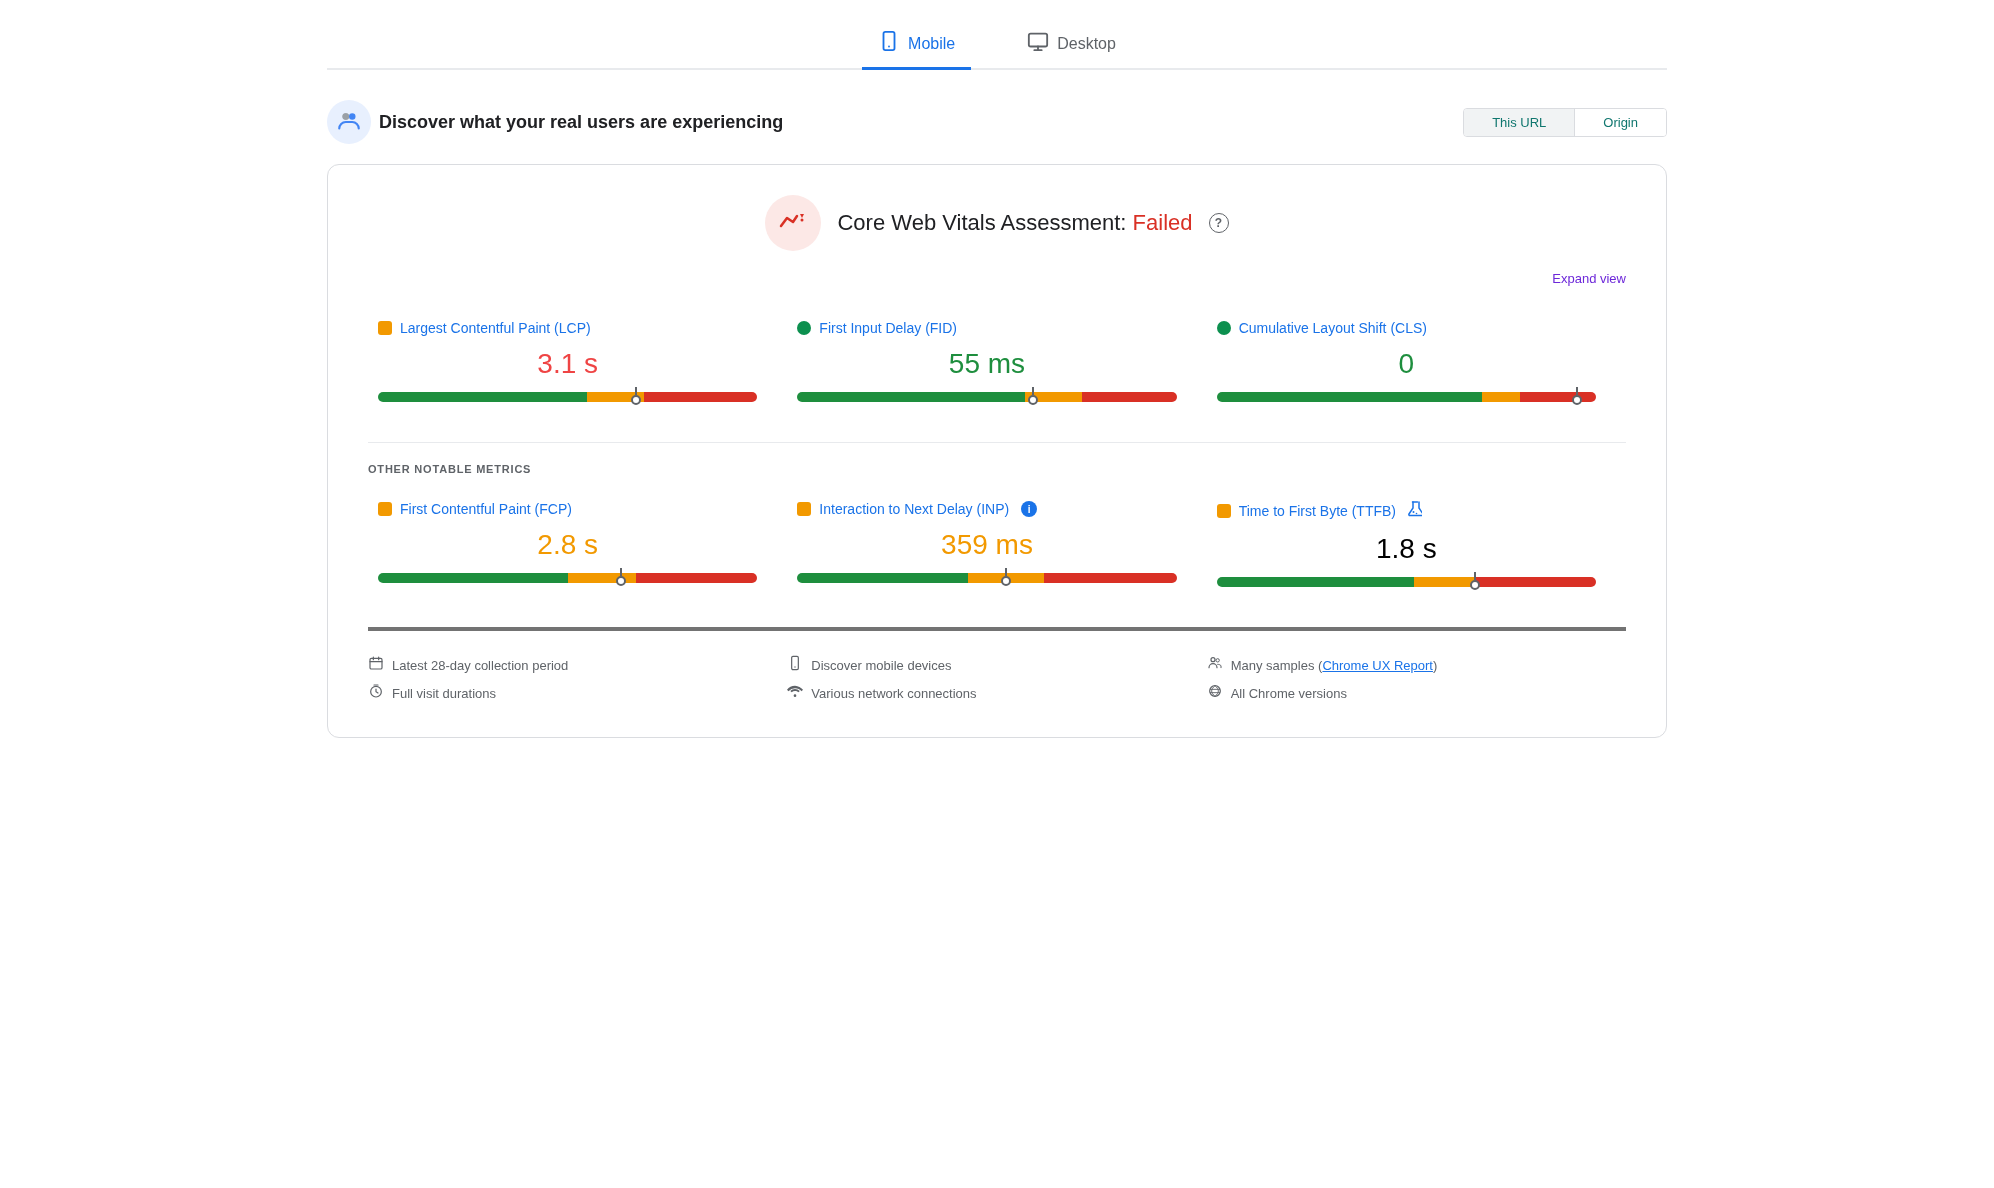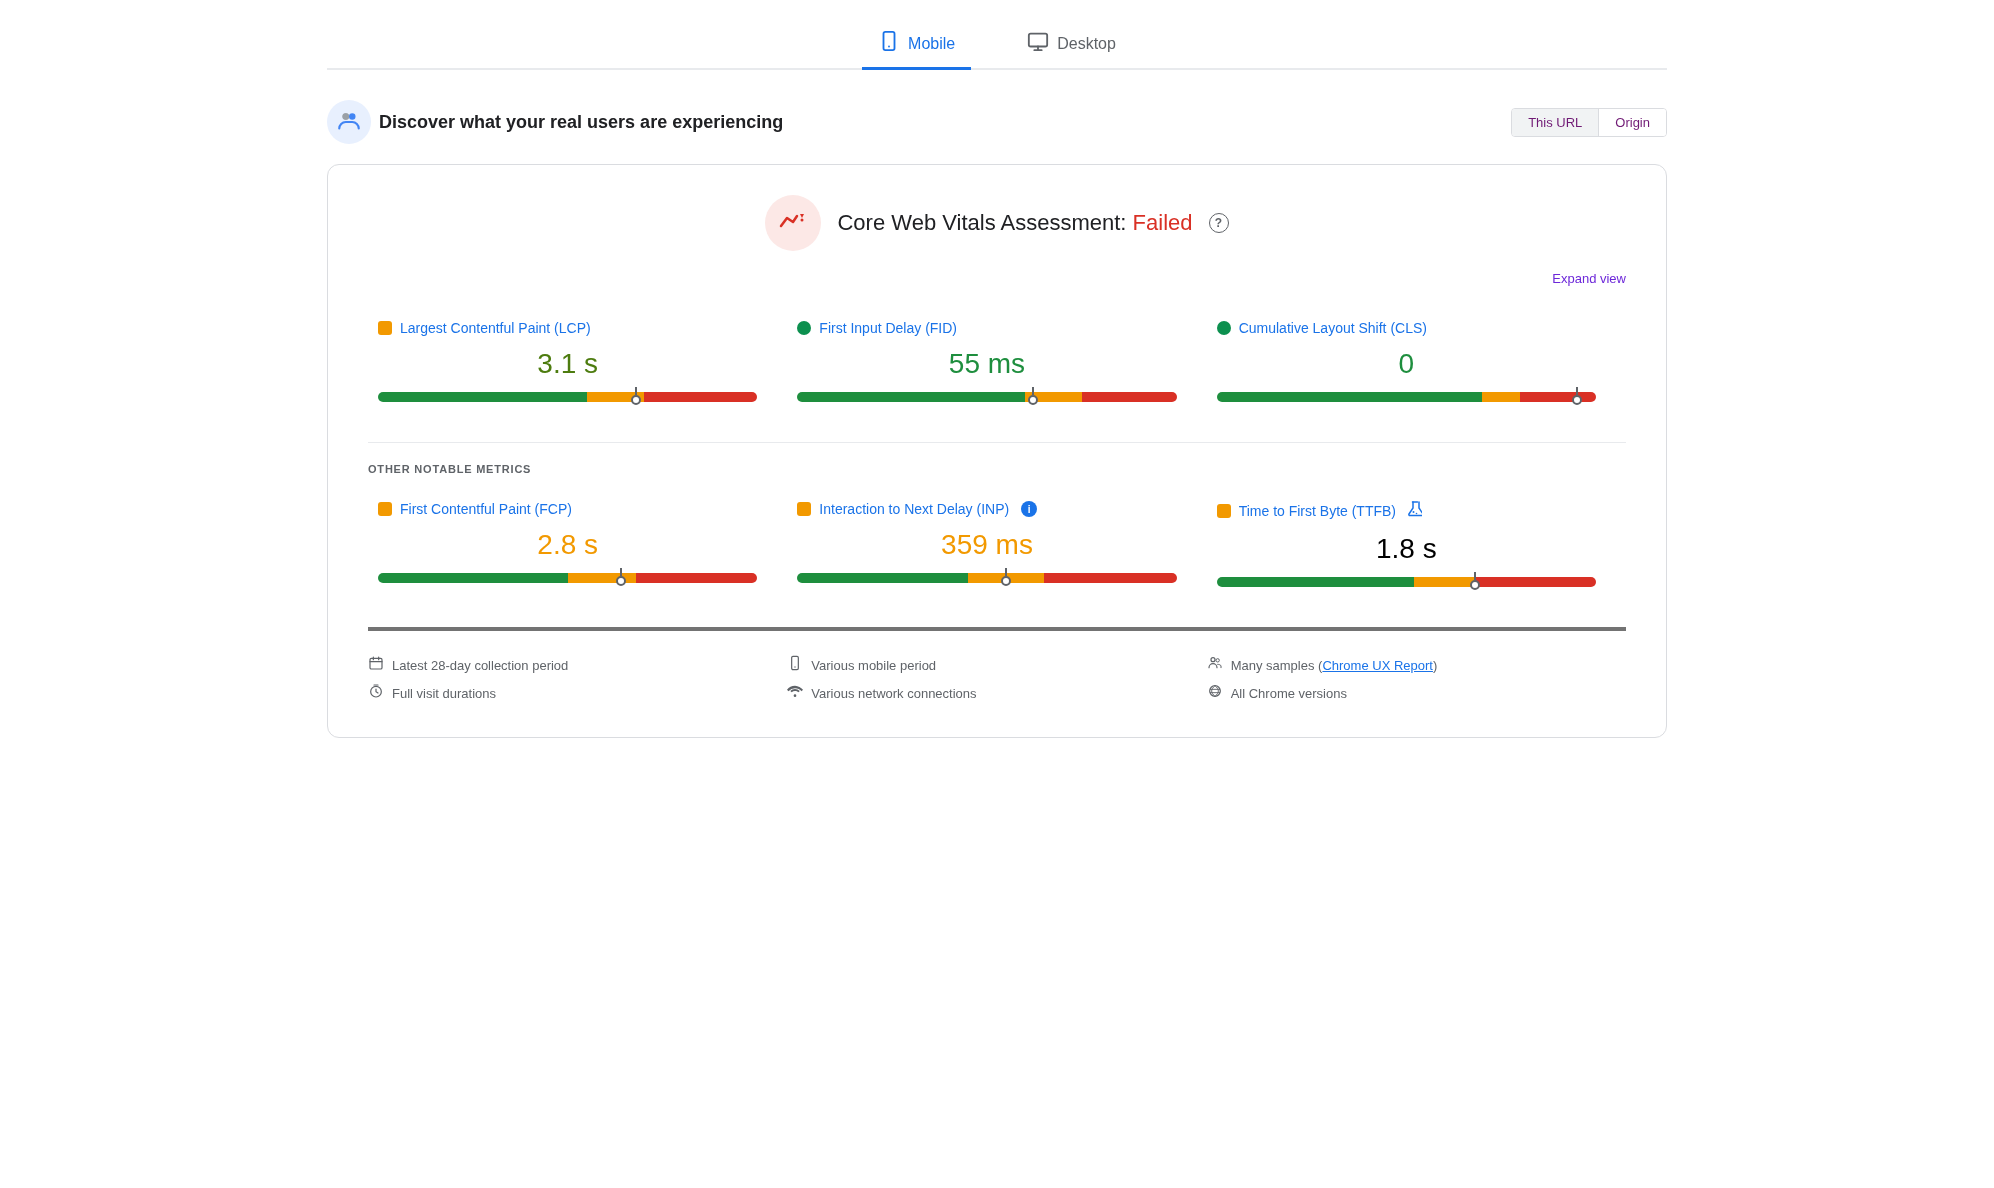--- a/index.html
+++ b/index.html
@@ -74,26 +74,26 @@
       font-weight: 600;
       color: #202124;
     }
     .url-toggle {
       display: flex;
       border: 1px solid #dadce0;
       border-radius: 4px;
       overflow: hidden;
     }
     .url-toggle-btn {
-      padding: 6px 16px;
+      padding: 6px 28px;
       font-size: 13px;
       cursor: pointer;
       background: #fff;
       border: none;
-      color: #701a75;
+      color: #0f766e;
     }
     .url-toggle-btn.active {
       background: #fff;
       font-weight: 500;
     }
     .url-toggle-btn:first-child {
       border-right: 1px solid #dadce0;
       background: #f1f3f4;
     }
 
@@ -370,21 +370,21 @@
       <a class="expand-link">Expand view</a>
     </div>
 
     <div class="metrics-grid" id="core-metrics-container">
     <div class="metric-col">
     <div class="metric-label-row">
       <div class="metric-dot dot-orange" style="border-radius:3px;"></div>
       <span class="metric-name">Largest Contentful Paint (LCP)</span>
 
     </div>
-    <div class="metric-value" style="color:#4d7c0f">3.1 s</div>
+    <div class="metric-value" style="color:#ef4444">3.1 s</div>
     <div class="progress-bar-container">
       <div class="progress-bar-track">
         <div class="bar-green" style="width:55%"></div>
         <div class="bar-orange" style="width:15%"></div>
         <div class="bar-red" style="width:30%"></div>
       </div>
       <div class="bar-pin" style="left:68%">
         <div class="pin-line"></div>
         <div class="pin-circle"></div>
       </div>
@@ -518,21 +518,21 @@
               </svg></span>
         <span>Full visit durations</span>
           </div>
         </div>
         <div>
           <div class="footer-item">
             <span class="footer-icon"><svg width="16" height="16" viewBox="0 0 24 24" fill="none">
                 <rect x="7" y="2" width="10" height="20" rx="2" stroke="#5f6368" stroke-width="1.8" fill="none"></rect>
                 <circle cx="12" cy="18" r="1" fill="#5f6368"></circle>
               </svg></span>
-        <span>Various mobile period</span>
+        <span>Discover mobile devices</span>
           </div>
           <div class="footer-item">
             <span class="footer-icon"><svg width="16" height="16" viewBox="0 0 24 24" fill="none">
                 <path d="M12 4C7.04 4 2.73 6.34 0 10.01l2.19 2.19A13.9 13.9 0 0112 8c3.92 0 7.46 1.62 10 4.24l2-2A16.85 16.85 0 0012 4z" fill="#5f6368"></path>
                 <path d="M12 9c-2.76 0-5.26 1.12-7.07 2.93l2.12 2.12A7.5 7.5 0 0112 12c1.97 0 3.76.76 5.1 2l2.1-2.1A10.5 10.5 0 0012 9z" fill="#5f6368"></path>
                 <circle cx="12" cy="19" r="2" fill="#5f6368"></circle>
               </svg></span>
         <span>Various network connections</span>
           </div>
         </div>

